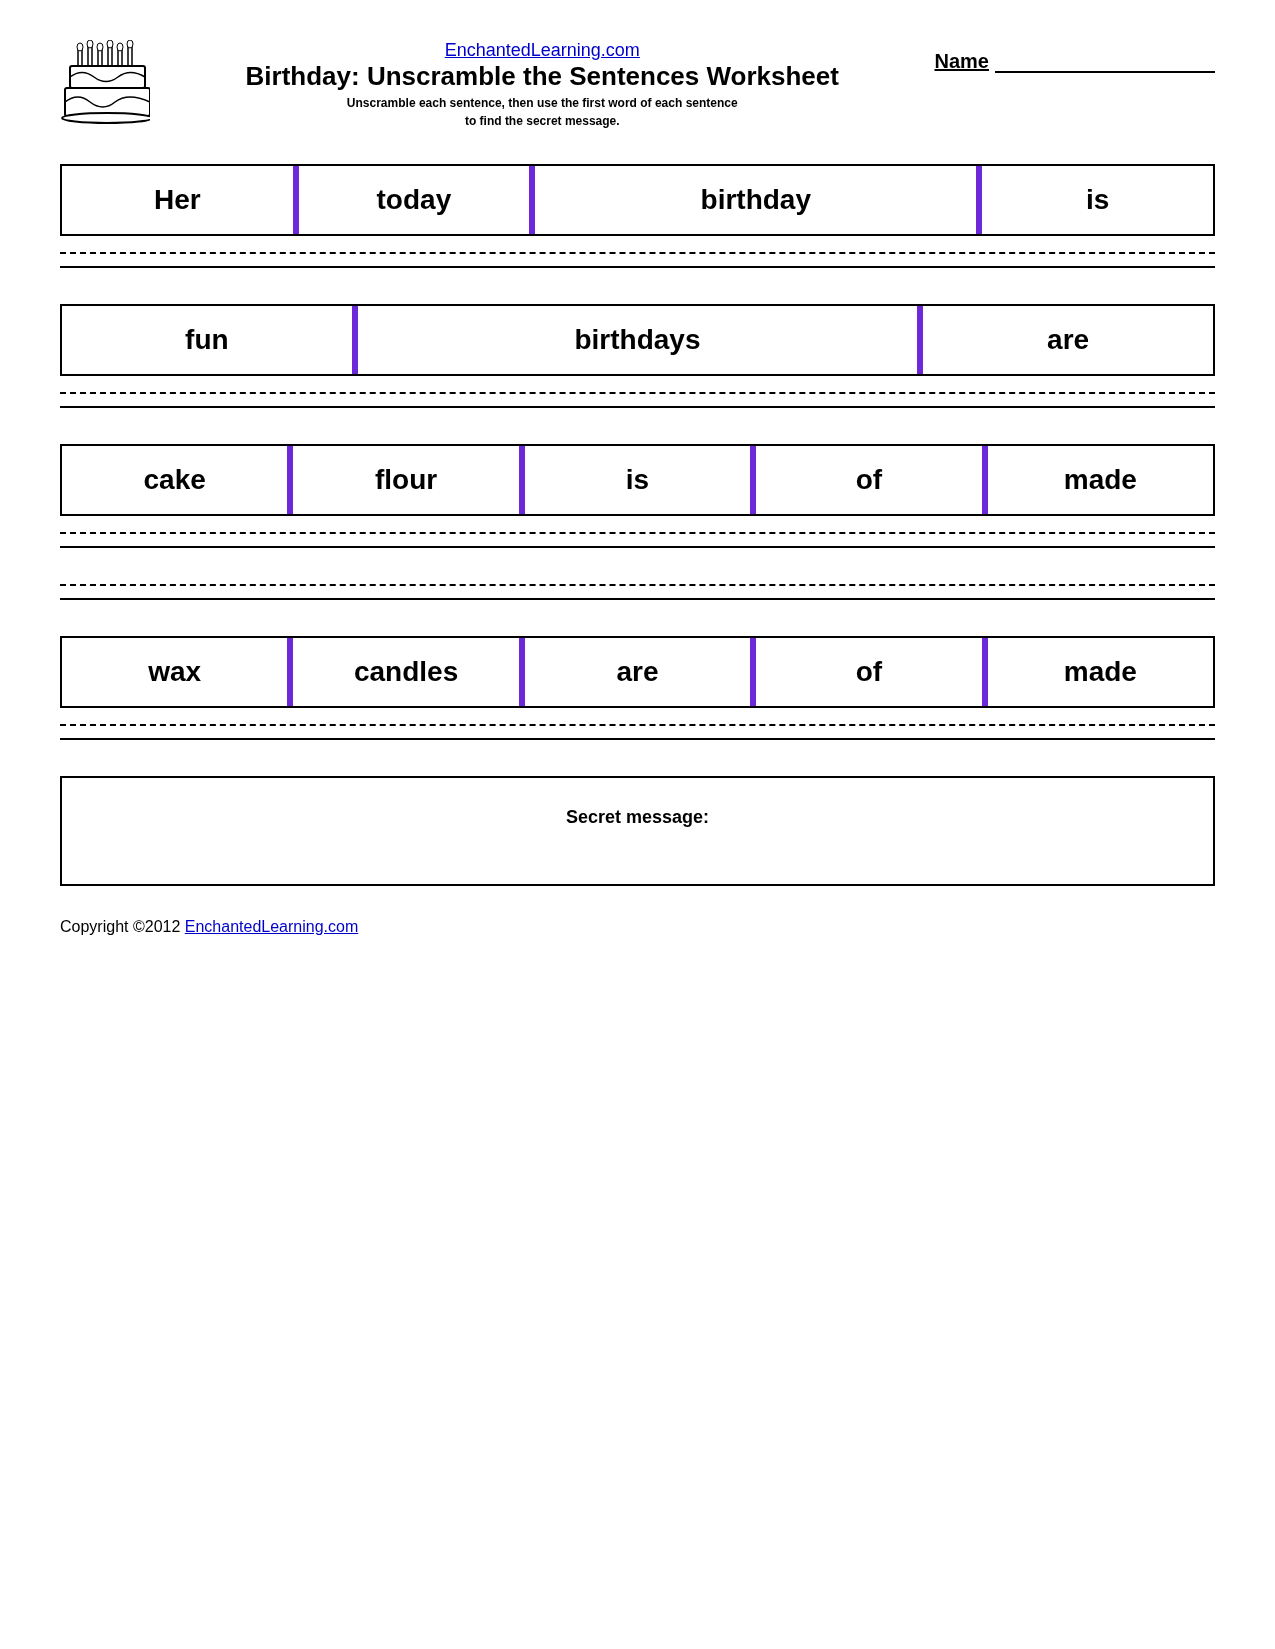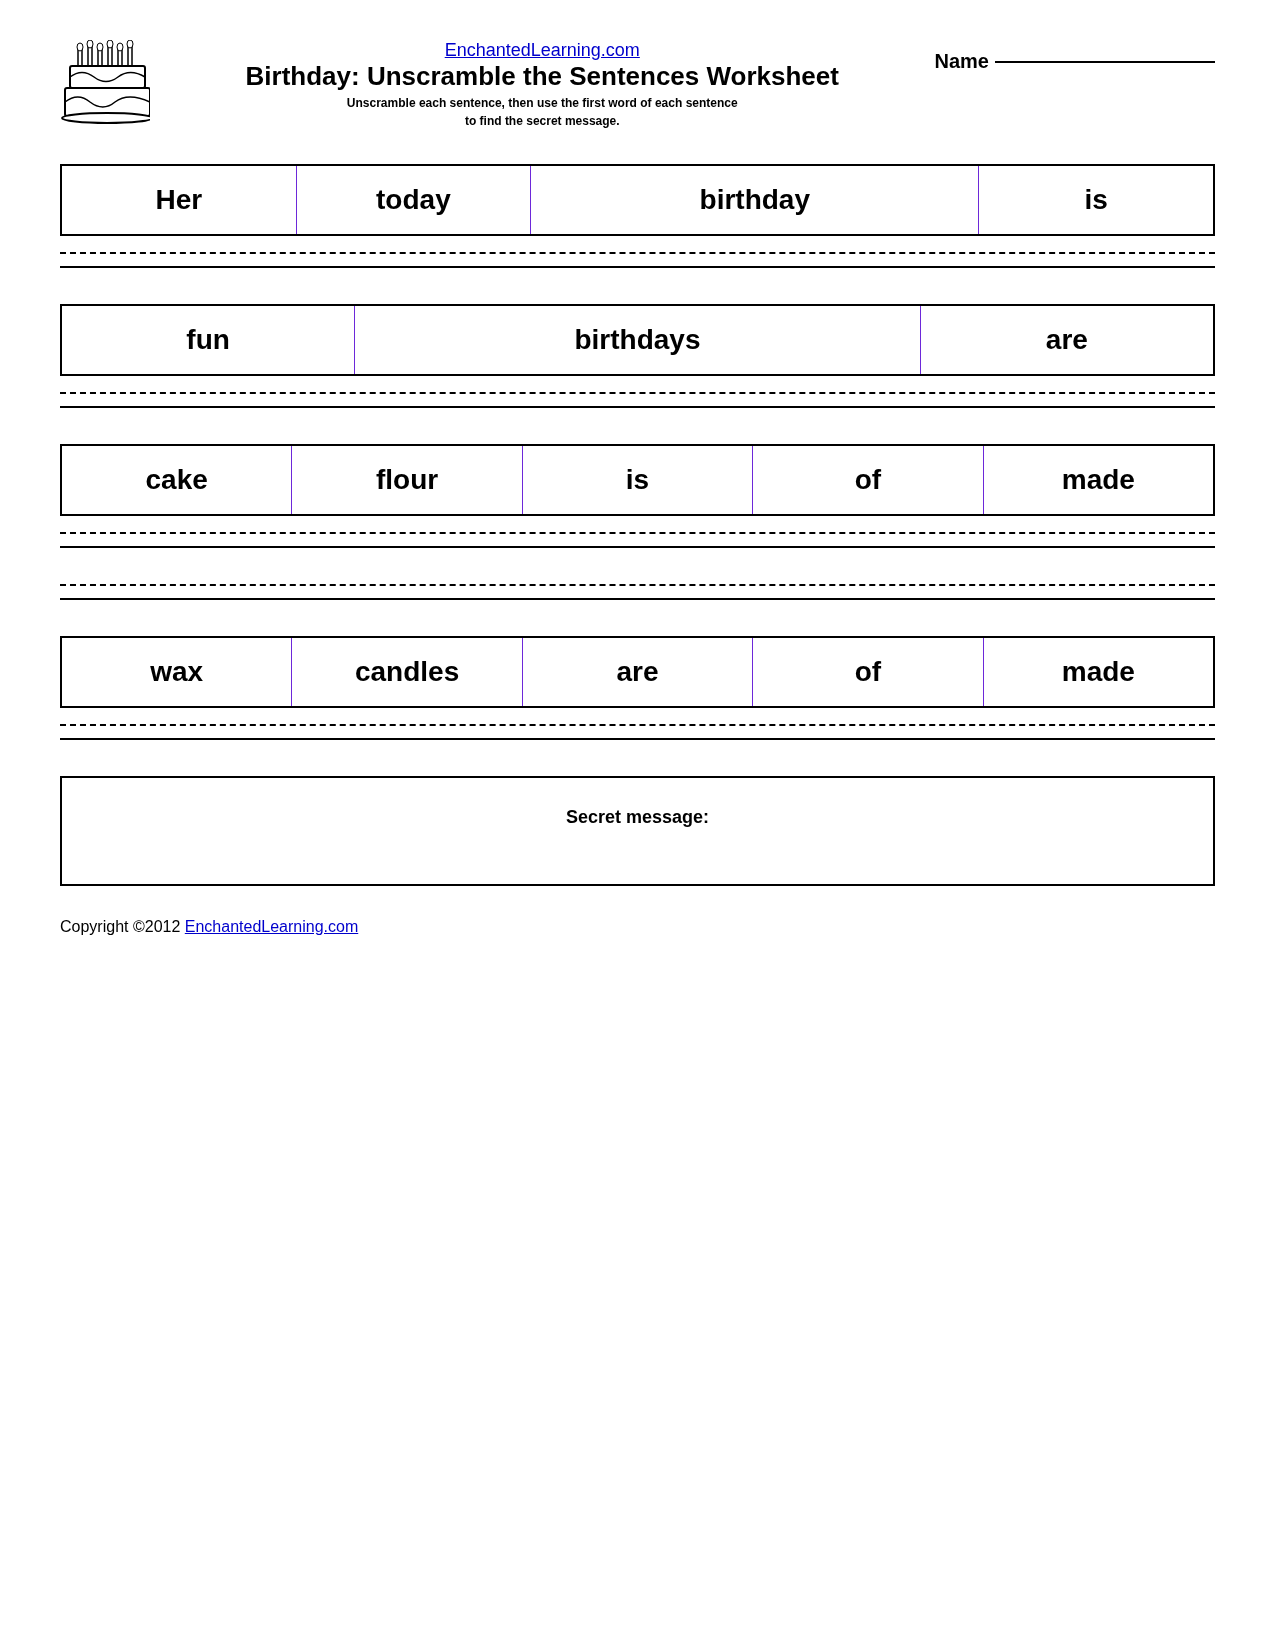--- a/index.html
+++ b/index.html
@@ -44,25 +44,25 @@
 
     .worksheet-subtitle {
       font-size: 12px;
       font-weight: bold;
       display: block;
       margin-top: 4px;
     }
 
     .name-field {
       display: flex;
-      align-items: center;
       font-size: 20px;
       font-weight: bold;
       white-space: nowrap;
       padding-top: 10px;
+      text-decoration: underline;
     }
 
     .name-line {
       display: inline-block;
       width: 220px;
       border-bottom: 2px solid #000;
       margin-left: 6px;
     }
 
     .sentence-section {
@@ -70,21 +70,21 @@
     }
 
     .word-grid {
       display: flex;
       border: 2px solid #000;
       width: 100%;
     }
 
     .word-cell {
       flex: 1;
-      border-right: 1px solid #6d28d9;
+      border-right: 6px solid #6d28d9;
       padding: 18px 10px;
       text-align: center;
       font-size: 28px;
       font-weight: bold;
     }
 
     .word-cell:last-child {
       border-right: none;
     }
 

